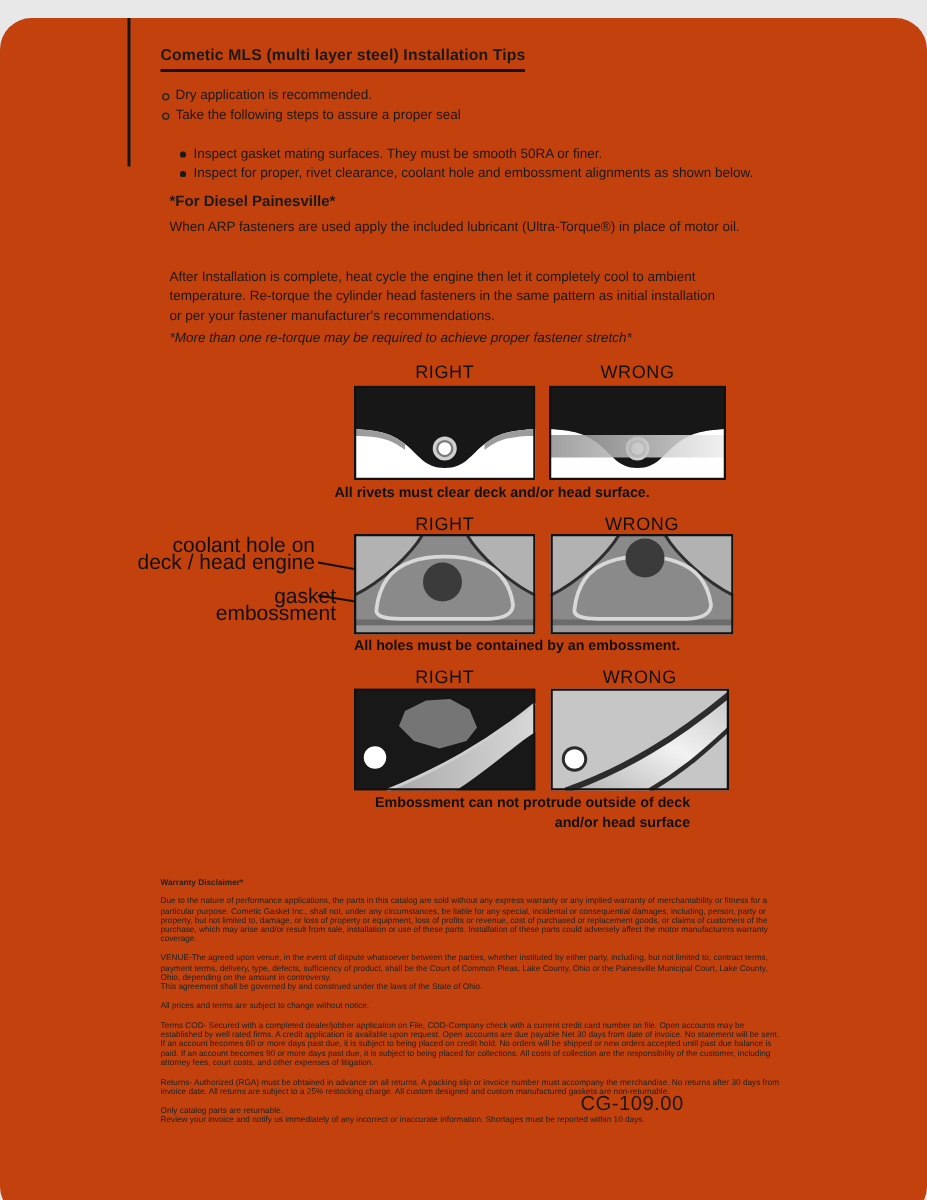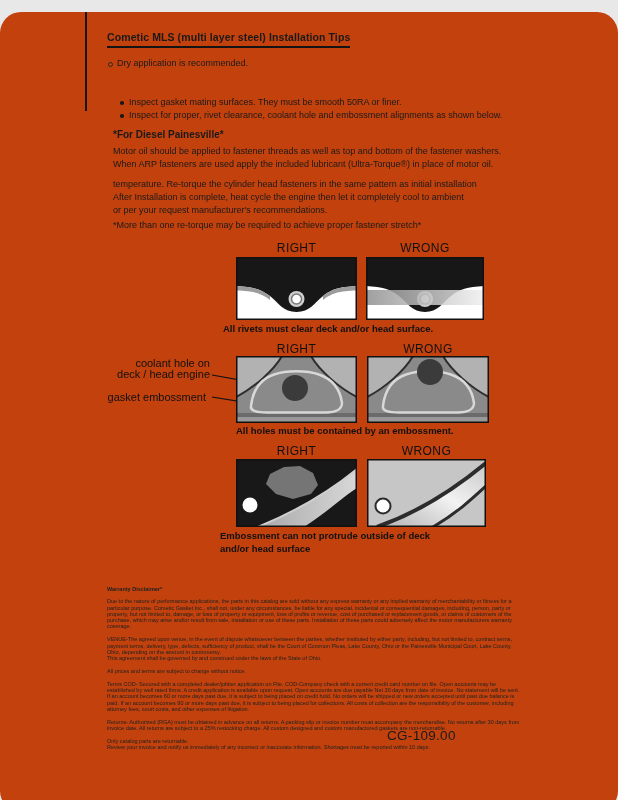--- a/index.html
+++ b/index.html
@@ -16,69 +16,72 @@
   }
   .bullets{left:108px;top:45px;font-size:9px;line-height:13px;width:440px;}
   .sub-bullets{left:120px;top:84px;font-size:9px;line-height:13px;width:430px;}
   .b-item{position:relative;padding-left:9px;}
   .o-marker{position:absolute;left:0;top:4.5px;width:3px;height:3px;border:1px solid #2a2a2a;border-radius:50%;}
   .f-marker{position:absolute;left:0;top:5px;width:3.5px;height:3.5px;background:#1a1a1a;border-radius:50%;}
   .diesel-h{left:113px;top:117px;font-size:10px;font-weight:bold;}
   .body-par{font-size:9px;line-height:13px;white-space:nowrap;}
   .p1{left:113px;top:133px;}
   .p2{left:113px;top:166px;}
-  .note{left:113px;top:208px;font-size:9px;}
+  .note{left:113px;top:208px;font-size:9px;font-style:italic;}
   .rw-label{font-size:12px;letter-spacing:.4px;text-align:center;color:#111;}
   .fig-caption{font-size:9.5px;font-weight:bold;color:#111;}
   .panel{display:block;}
-  .callout{font-size:11px;line-height:10.5px;text-align:right;color:#111;}
+  .callout{font-size:14px;line-height:10.5px;text-align:right;color:#111;}
   .warranty{left:107px;top:574px;width:414px;font-size:5.5px;line-height:6.3px;color:#222;}
   .warranty .w-h{font-weight:bold;margin:0 0 6px 0;}
   .warranty p{margin:0 0 6.5px 0;}
   .warranty p.tight{margin-bottom:0;}
   .footer-code{left:387px;top:716px;font-size:13.5px;letter-spacing:.3px;color:#1a1a1a;}
 </style>
 </head>
 <body>
 
 <div class="page">
 
   <div class="abs left-rule"></div>
 
   <div class="abs title">Cometic MLS (multi layer steel) Installation Tips</div>
 
   <div class="abs bullets">
     <div class="b-item">
       <span class="o-marker"></span>
       <span>Dry application is recommended.</span>
     </div>
+    <div class="b-item">
+      <span class="o-marker"></span>
+      <span>Take the following steps to assure a proper seal</span>
+    </div>
   </div>
 
   <div class="abs sub-bullets">
     <div class="b-item">
       <span class="f-marker"></span>
       <span>Inspect gasket mating surfaces.  They must be smooth 50RA or finer.</span>
     </div>
     <div class="b-item">
       <span class="f-marker"></span>
       <span>Inspect for proper, rivet clearance, coolant hole and embossment alignments as shown below.</span>
     </div>
   </div>
 
   <div class="abs diesel-h">*For Diesel Painesville*</div>
 
   <div class="abs body-par p1">
-    <div>Motor oil should be applied to fastener threads as well as top and bottom of the fastener washers.</div>
     <div>When ARP fasteners are used apply the included lubricant (Ultra-Torque®) in place of motor oil.</div>
   </div>
 
   <div class="abs body-par p2">
+    <div>After Installation is complete, heat cycle the engine then let it completely cool to ambient</div>
     <div>temperature. Re-torque the cylinder head fasteners in the same pattern as initial installation</div>
-    <div>After Installation is complete, heat cycle the engine then let it completely cool to ambient</div>
-    <div>or per your request manufacturer's recommendations.</div>
+    <div>or per your fastener manufacturer's recommendations.</div>
   </div>
 
   <div class="abs note">*More than one re-torque may be required to achieve proper fastener stretch*</div>
 
   <div class="abs rw-label" style="left:236px;top:229px;width:121px;">RIGHT</div>
   <div class="abs rw-label" style="left:366px;top:229px;width:118px;">WRONG</div>
 
   <svg class="abs panel" style="left:236px;top:245px;" width="121" height="63" viewBox="0 0 121 63">
     <rect width="121" height="63" fill="#ffffff"></rect>
     <path d="M0,0 H121 V29 C103,30 96,32 87,39 C78,46 74,55 60.5,55 C47,55 43,46 34,39 C25,32 18,30 0,29 Z" fill="#171717"></path>
@@ -107,21 +110,21 @@
 
   <div class="abs fig-caption" style="left:223px;top:311px;">All rivets must clear deck and/or head surface.</div>
 
   <div class="abs rw-label" style="left:236px;top:330px;width:121px;">RIGHT</div>
   <div class="abs rw-label" style="left:367px;top:330px;width:122px;">WRONG</div>
 
   <div class="abs callout" style="left:90px;top:346px;width:120px;">
     <div>coolant hole on</div>
     <div>deck / head engine</div>
   </div>
-  <div class="abs callout" style="left:86px;top:380px;width:120px;">gasket embossment</div>
+  <div class="abs callout" style="left:104px;top:380px;width:120px;">gasket embossment</div>
 
   <svg class="abs" style="left:205px;top:355px;" width="100" height="45" viewBox="0 0 100 45">
     <line x1="7" y1="8" x2="85" y2="22" stroke="#111" stroke-width="1.2"></line>
     <line x1="7" y1="30" x2="57" y2="38" stroke="#111" stroke-width="1.2"></line>
   </svg>
 
   <svg class="abs panel" style="left:236px;top:344px;" width="121" height="67" viewBox="0 0 121 67">
     <rect width="121" height="67" fill="#8a8a8a"></rect>
     <path d="M0,0 H46 C38,14 18,32 0,41 Z" fill="#b2b2b2"></path>
     <path d="M121,0 H75 C83,14 103,32 121,41 Z" fill="#b2b2b2"></path>
@@ -176,21 +179,21 @@
       </linearGradient>
     </defs>
     <rect width="119" height="68" fill="#c6c6c6"></rect>
     <path d="M119,4 C84,33 50,54 10,68 L66,68 C90,54 106,39 119,27 Z" fill="url(#g3w)"></path>
     <path d="M119,4 C84,33 50,54 10,68" stroke="#2c2c2c" stroke-width="4" fill="none"></path>
     <path d="M119,27 C106,39 90,54 66,68" stroke="#2c2c2c" stroke-width="3" fill="none"></path>
     <circle cx="16" cy="47" r="7.5" fill="#ffffff" stroke="#2c2c2c" stroke-width="2"></circle>
     <rect x="0.75" y="0.75" width="117.5" height="66.5" fill="none" stroke="#111" stroke-width="1.5"></rect>
   </svg>
 
-  <div class="abs fig-caption" style="left:220px;top:517px;line-height:13px;">
+  <div class="abs fig-caption" style="left:250px;top:517px;line-height:13px;text-align:right;">
     <div>Embossment can not protrude outside of deck</div>
     <div>and/or head surface</div>
   </div>
 
   <div class="abs warranty">
     <div class="w-h">Warranty Disclaimer*</div>
     <p>Due to the nature of performance applications, the parts in this catalog are sold without any express warranty or any implied warranty of merchantability or fitness for a particular purpose.  Cometic Gasket Inc., shall not, under any circumstances, be liable for any special, incidental or consequential damages, including, person, party or property, but not limited to, damage, or loss of property or equipment, loss of profits or revenue, cost of purchased or replacement goods, or claims of customers of the purchase, which may arise and/or result from sale, installation or use of these parts.  Installation of these parts could adversely affect the motor manufacturers warranty coverage.</p>
     <p class="tight">VENUE-The agreed upon venue, in the event of dispute whatsoever between the parties, whether instituted by either party, including, but not limited to, contract terms, payment terms, delivery, type, defects, sufficiency of product, shall be the Court of Common Pleas, Lake County, Ohio or the Painesville Municipal Court, Lake County, Ohio, depending on the amount in controversy.</p>
     <p>This agreement shall be governed by and construed under the laws of the State of Ohio.</p>
     <p>All prices and terms are subject to change without notice.</p>

